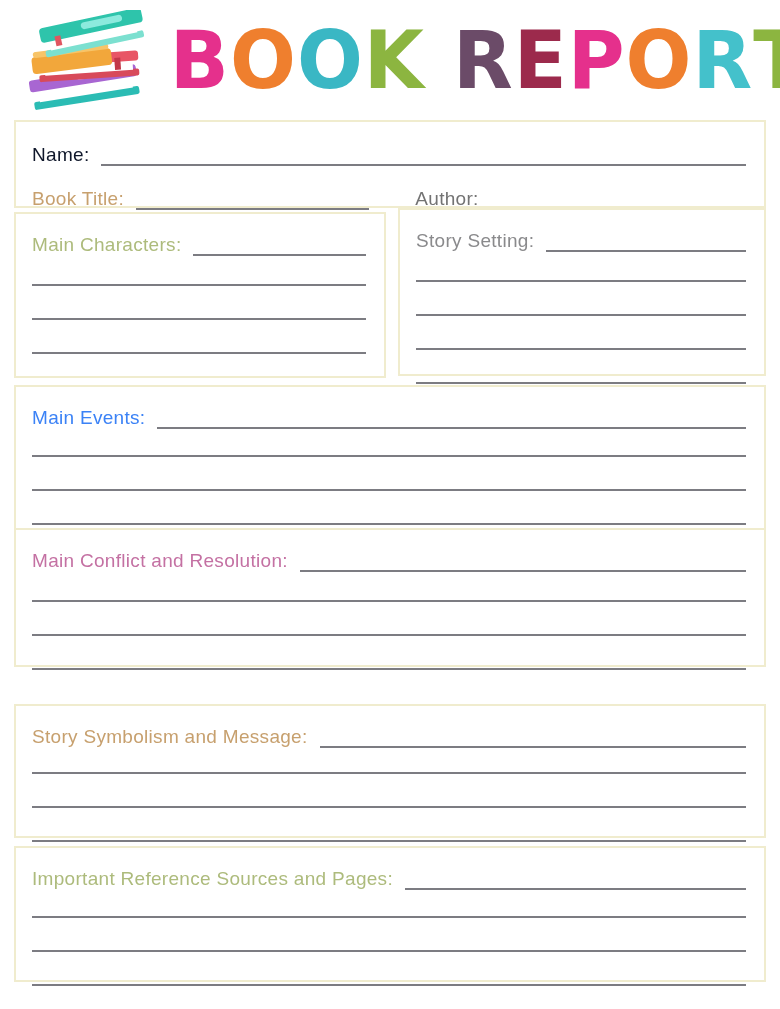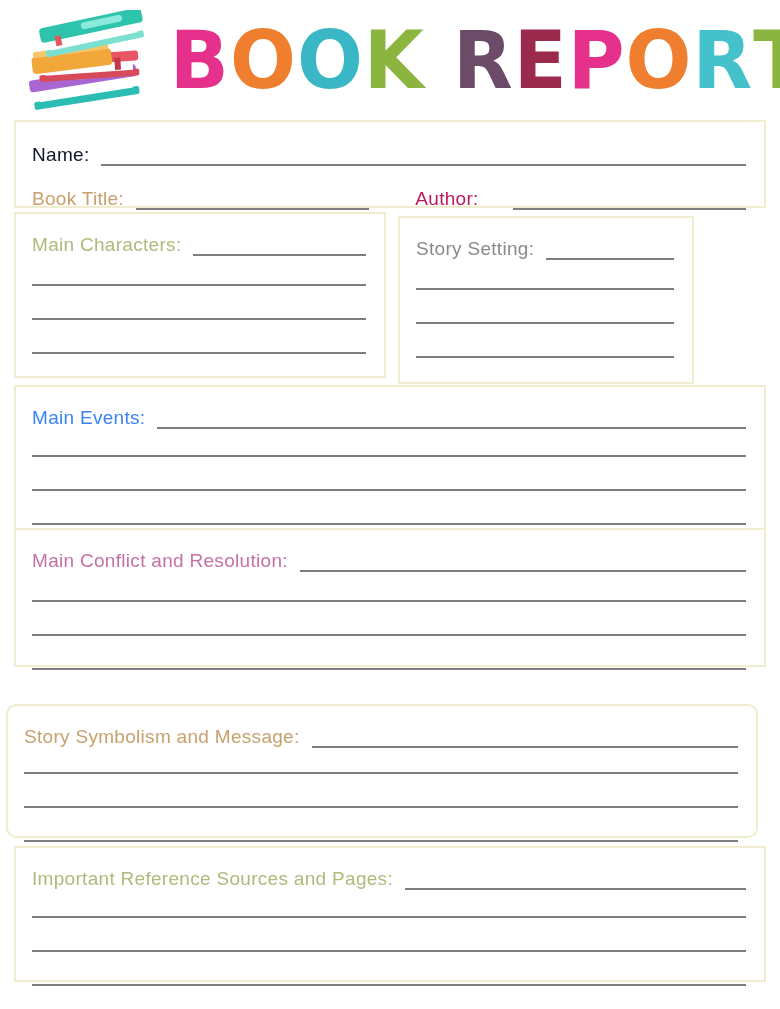--- a/index.html
+++ b/index.html
@@ -32,24 +32,24 @@
   .wline{flex:1;border-bottom:2px solid #7c7c82;height:24px;margin-left:12px;}
   .wrow{height:32px;border-bottom:2px solid #7c7c82;}
   .gap{flex:0 0 46px;}
 
   #box-info{left:14px;top:120px;width:752px;height:88px;padding-top:12px;}
   #box-info .lrow{height:32px;}
   #box-info .row2{margin-top:12px;}
   #box-info .half-line{max-width:245px;}
 
   #box-characters{left:14px;top:212px;width:372px;height:166px;}
-  #box-setting{left:398px;top:216px;width:296px;height:168px;}
+  #box-setting{left:398px;top:208px;width:368px;height:168px;}
   #box-events{left:14px;top:385px;width:752px;height:162px;}
   #box-conflict{left:14px;top:528px;width:752px;height:139px;}
-  #box-symbolism{left:6px;top:704px;width:752px;height:134px;border-radius:10px;}
+  #box-symbolism{left:14px;top:704px;width:752px;height:134px;}
   #box-references{left:14px;top:846px;width:752px;height:136px;}
 
   .lines{margin-top:0;}
   .first-28{height:28px;}
   .first-26{height:26px;}
   .first-24{height:24px;}
 </style>
 </head>
 <body>
 
@@ -92,21 +92,21 @@
 
   <section class="box" id="box-info">
     <div class="lrow">
       <span class="label" style="color: #0f172a;">Name:</span>
       <span class="wline"></span>
     </div>
     <div class="lrow row2">
       <span class="label" style="color: rgb(199, 160, 110);">Book Title:</span>
       <span class="wline half-line"></span>
       <span class="gap"></span>
-      <span class="label" style="color: #be185d;">Author:</span>
+      <span class="label" style="color: #737373;">Author:</span>
       <span class="wline" style="margin-left:34px;"></span>
     </div>
   </section>
 
   <section class="box" id="box-characters">
     <div class="lrow">
       <span class="label" style="color: rgb(173, 187, 124);">Main Characters:</span>
       <span class="wline"></span>
     </div>
     <div class="lines">

